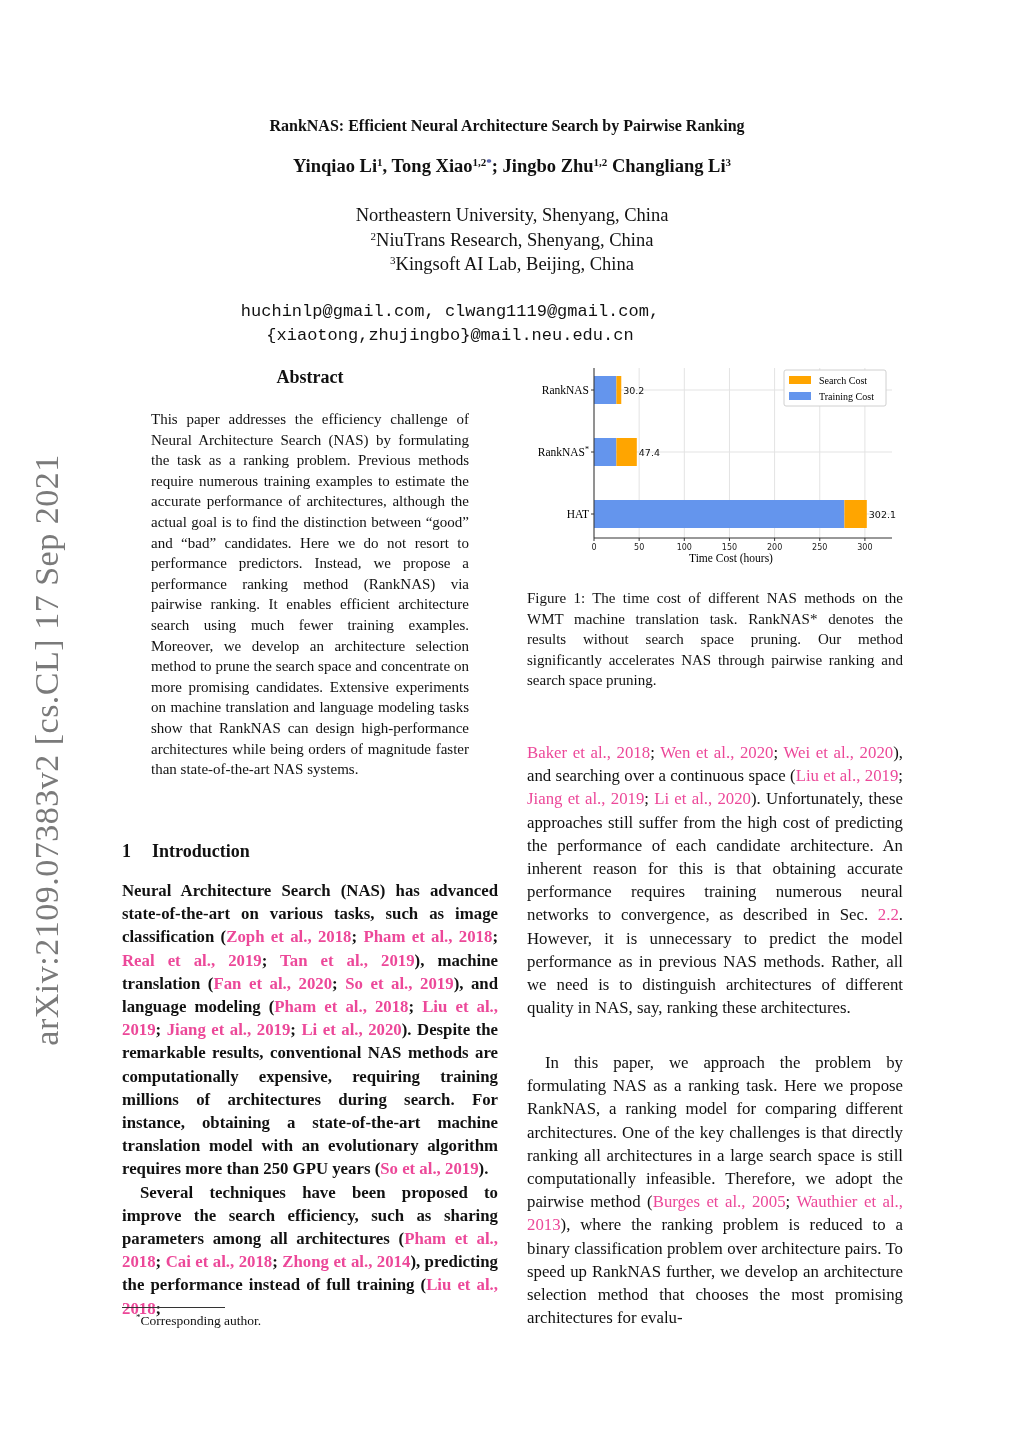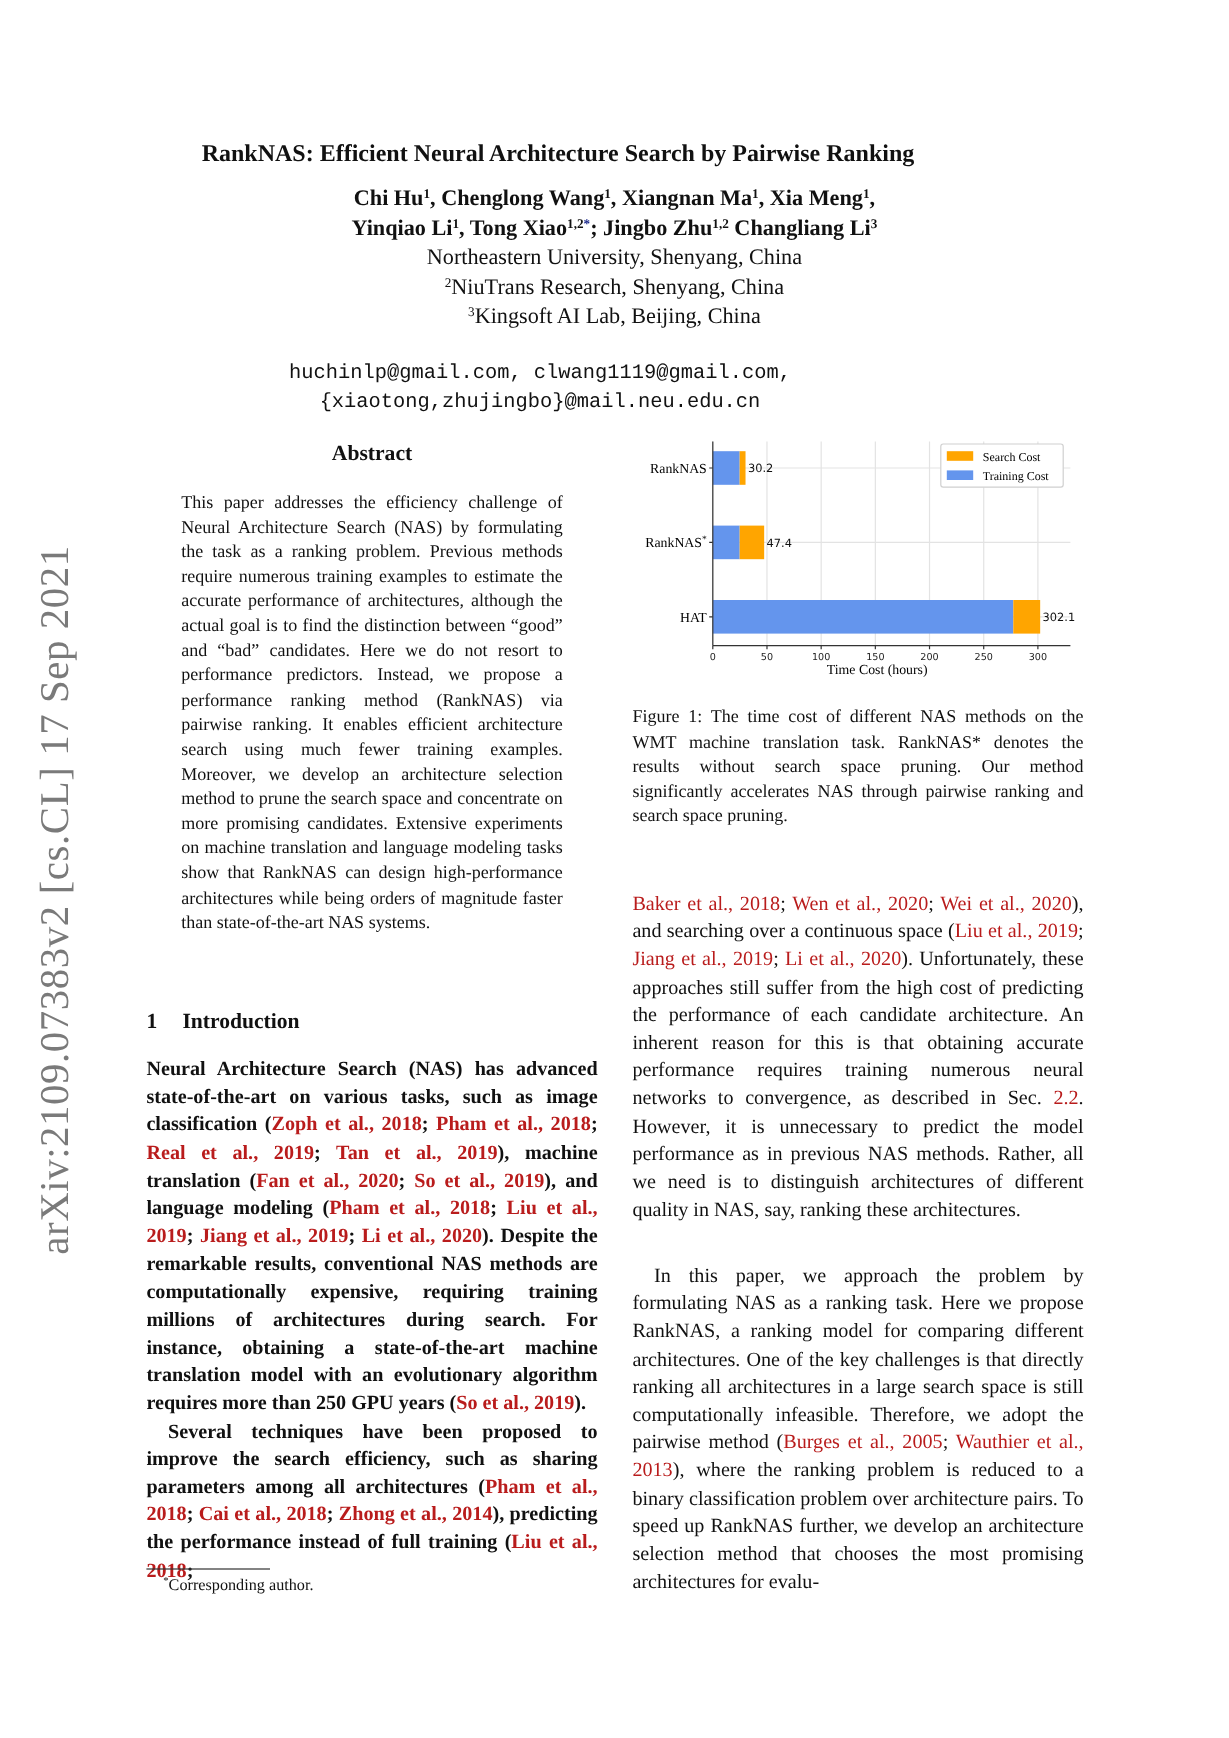--- a/index.html
+++ b/index.html
@@ -1,54 +1,53 @@
 <!DOCTYPE html>
 <html><head>
 <meta charset="utf-8">
 <style>
   html, body { margin: 0; padding: 0; background: #ffffff; }
   body { width: 1024px; height: 1448px; position: relative; overflow: hidden;
          font-family: "Liberation Serif", "DejaVu Serif", serif; color: #111; }
   .abs { position: absolute; }
-  .title { left: 0; width: 930px; top: 117px; text-align: center; font-weight: bold; font-size: 20px; }
+  .title { left: 0; width: 930px; top: 117px; text-align: center; font-weight: bold; font-size: 16px; padding-left: 42px; }
   .authors { left: 0; width: 1024px; top: 154px; text-align: center; font-weight: bold; font-size: 18.5px; line-height: 25px; }
   .affil { left: 0; width: 1024px; top: 203px; text-align: center; font-size: 18.5px; line-height: 24.5px; }
   .email { left: 0; width: 900px; top: 300px; text-align: center; font-family: "Liberation Mono", "DejaVu Sans Mono", monospace; font-size: 17px; line-height: 24px; }
   sup { font-size: 11px; vertical-align: 6px; line-height: 0; }
   .star { color: #1c2a8c; }
   .arxiv { left: 47px; top: 750px; transform: translate(-50%, -50%) rotate(-90deg); white-space: nowrap;
            font-size: 34px; color: #7a7a7a; letter-spacing: 0.5px; }
   .abs-head { left: 140px; width: 340px; top: 367px; text-align: center; font-weight: bold; font-size: 18px; }
   .abstract { left: 151px; width: 318px; top: 409px; font-size: 15px; line-height: 20.6px; text-align: justify; }
   .sec-head { left: 122px; top: 841px; font-weight: bold; font-size: 18px; }
   .sec-head .num { display: inline-block; width: 30px; }
   .col { font-size: 16.8px; line-height: 23.2px; text-align: justify; }
   .left { left: 122px; width: 376px; top: 879px; font-weight: bold; }
   .right { left: 527px; width: 376px; top: 741px; }
   .right2 { top: 1051px; }
   .para { margin: 0; }
   .indent { text-indent: 18px; }
-  .cite { color: #b91c1c; }
+  .cite { color: #ec4899; }
   .fn-rule { left: 122px; top: 1307px; width: 103px; height: 1px; background: #333; }
   .footnote { left: 136px; top: 1312px; font-size: 13.5px; }
   .fn-mark { font-size: 9px; vertical-align: 5px; }
   .caption { left: 527px; width: 376px; top: 588px; font-size: 15px; line-height: 20.6px; text-align: justify; }
   .chart { left: 522px; top: 362px; width: 390px; height: 210px; }
   .chart text { font-family: "Liberation Serif", serif; }
   .chart .tick { font-family: "DejaVu Sans", sans-serif; font-size: 8px; fill: #222; }
   .chart .val { font-family: "DejaVu Sans", sans-serif; font-size: 9.5px; fill: #111; }
 </style>
 </head>
 <body>
 
 <div class="abs arxiv">arXiv:2109.07383v2  [cs.CL]  17 Sep 2021</div>
 
 <div class="abs title">RankNAS: Efficient Neural Architecture Search by Pairwise Ranking</div>
 <div class="abs authors" id="authors">
-    <div><span>Chi Hu</span><sup>1</sup>, <span>Chenglong Wang</span><sup>1</sup>, <span>Xiangnan Ma</span><sup>1</sup>, <span>Xia Meng</span><sup>1</sup>,</div>
     <div><span>Yinqiao Li</span><sup>1</sup>, <span>Tong Xiao</span><sup>1,2<span class="star">*</span></sup>; <span>Jingbo Zhu</span><sup>1,2</sup> <span>Changliang Li</span><sup>3</sup></div>
   </div>
 <div class="abs affil" id="affils">
     <div>Northeastern University, Shenyang, China</div>
     <div><sup>2</sup>NiuTrans Research, Shenyang, China</div>
     <div><sup>3</sup>Kingsoft AI Lab, Beijing, China</div>
   </div>
 <div class="abs email">
   <div>huchinlp@gmail.com, clwang1119@gmail.com,</div>
   <div>{xiaotong,zhujingbo}@mail.neu.edu.cn</div>

